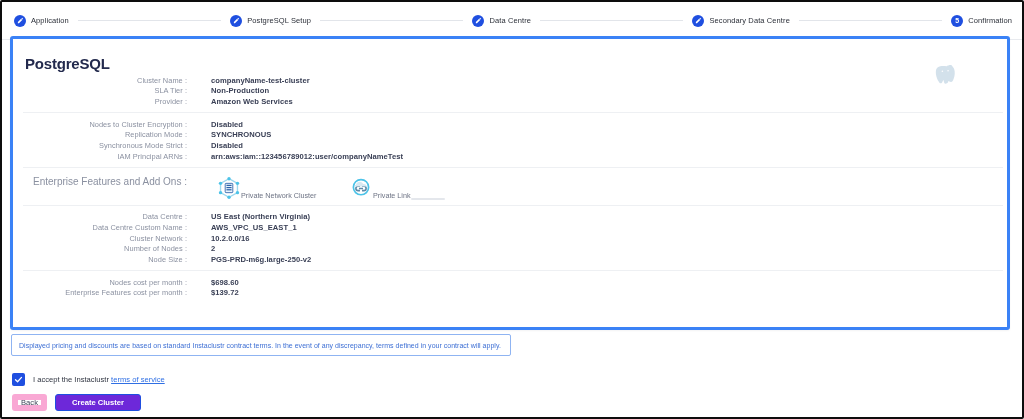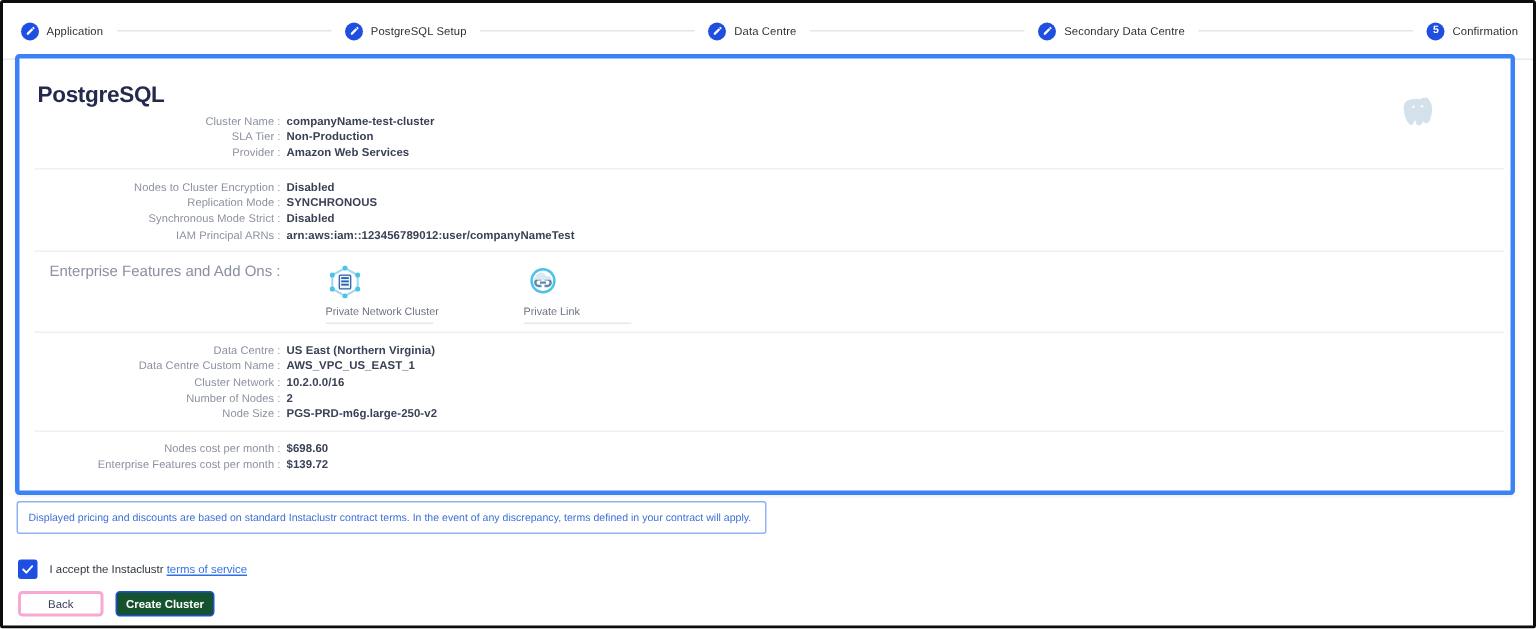--- a/index.html
+++ b/index.html
@@ -78,34 +78,34 @@
 
   .row { display: flex; align-items: baseline; line-height: 1.25; padding: .6px 0; }
   .row-label {
     width: 164px; text-align: right;
     font-size: 7.4px; color: #8a90a0;
     white-space: nowrap; flex: 0 0 164px;
     letter-spacing: .05px;
   }
   .row-label::after { content: " :"; }
   .row-value {
-    margin-left: 4px;
+    margin-left: 24px;
     font-size: 7.6px; font-weight: bold; color: #3a4056;
     white-space: nowrap; letter-spacing: .05px;
   }
 
   
   .features-row { display: flex; align-items: flex-start; padding-top: 2px; }
   .features-label {
     width: 164px; text-align: right; flex: 0 0 164px;
     font-size: 10px; color: #8a90a0; white-space: nowrap;
   }
   .features-label::after { content: " :"; }
   .features-list { margin-left: 8px; display: flex; gap: 36px; padding-left: 22px; }
-  .feature { width: 96px; display: flex; flex-direction: column; align-items: flex-start; }
+  .feature { width: 96px; display: flex; flex-direction: row; align-items: flex-end; }
   .feature-icon { width: 26px; height: 24px; display: flex; align-items: center; justify-content: center; }
   .feature-name {
     margin-top: 3px; font-size: 7.2px; color: #6d7governs; color: #6d7384;
     white-space: nowrap; text-align: center;
   }
   .feature-underline { margin-top: 3px; width: 72px; height: 1.5px; background: #e4e7ec; border-radius: 1px; }
 
   
   .notice {
     position: absolute; left: 9px; top: 332px;
@@ -126,22 +126,22 @@
     flex: 0 0 auto;
   }
   .accept-text { margin-left: 8px; font-size: 7.6px; color: #2f3440; white-space: nowrap; }
   .accept-link { color: #2f6fe4; }
 
   .btn-row { position: absolute; left: 10px; top: 392px; display: flex; align-items: center; gap: 8px; }
   .btn {
     height: 17px; border-radius: 3px; display: flex; align-items: center; justify-content: center;
     font-size: 7.6px; cursor: pointer; white-space: nowrap;
   }
-  .btn-back { width: 57px; background: #ffffff; border: 2px solid #f9a8d4; color: #3a4056; }
-  .btn-primary { width: 66px; background: #14532d; border: 1px solid #1f4fe0; color: #ffffff; font-weight: bold; }
+  .btn-back { width: 35px; background: #ffffff; border: 6px solid #f9a8d4; color: #3a4056; }
+  .btn-primary { width: 86px; background: #6d28d9; border: 1px solid #1f4fe0; color: #ffffff; font-weight: bold; }
 </style>
 </head>
 <body>
 
 <div class="page">
 
   <div class="stepper">
 
     <div class="step">
       <span class="step-bullet">

